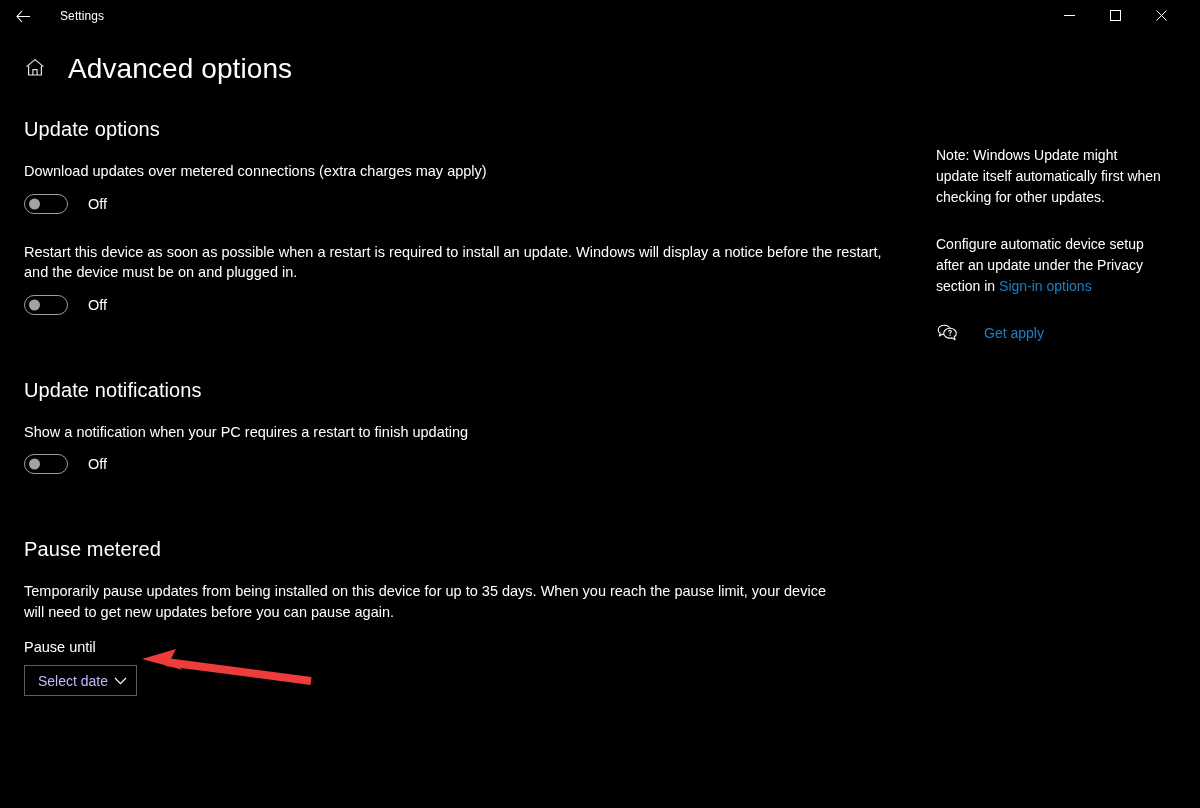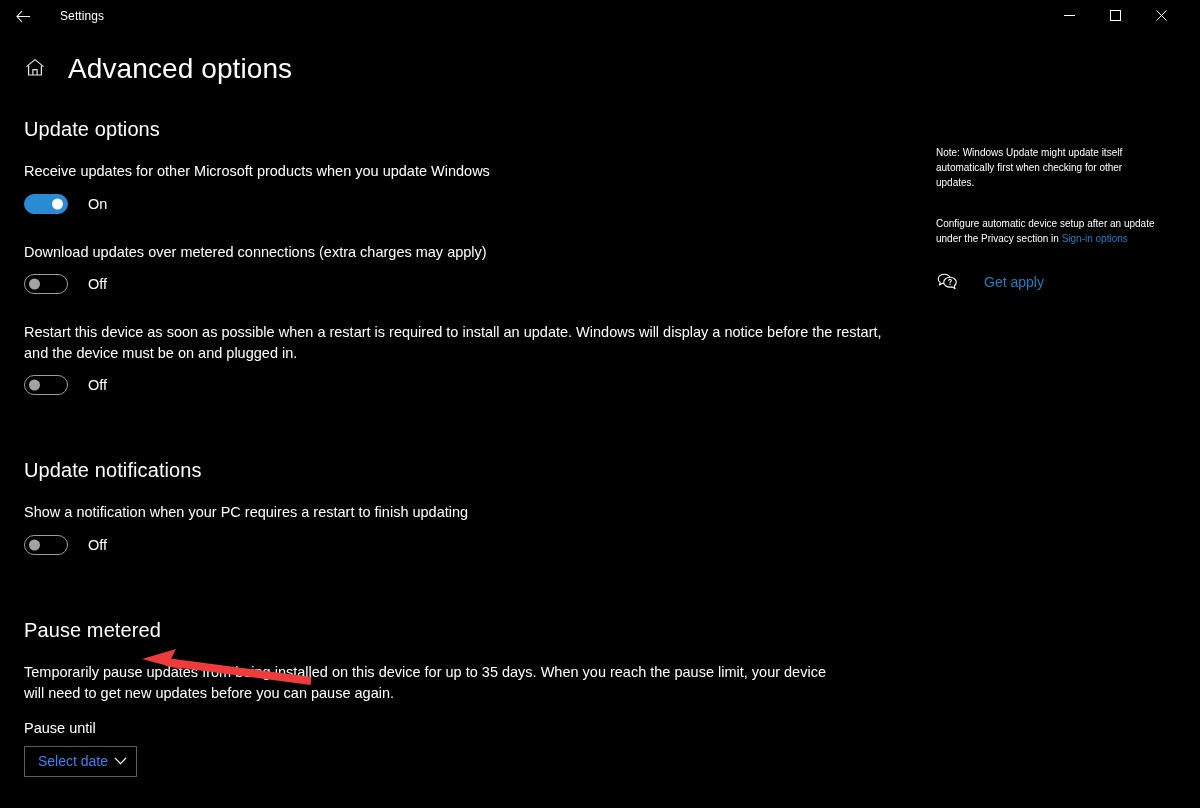--- a/index.html
+++ b/index.html
@@ -166,32 +166,32 @@
     height: 31px;
     box-sizing: border-box;
     border: 1px solid #5c5c5c;
     background: #000000;
     display: flex;
     align-items: center;
     justify-content: space-between;
     padding: 0 9px 0 13px;
     cursor: pointer;
   }
-  .combo-text { font-size: 14px; color: #3b82f6; }
+  .combo-text { font-size: 14px; color: #c4b5fd; }
   .combo-chev { display: flex; align-items: center; }
 
   
   .right-panel {
     position: absolute;
     top: 145px;
     left: 936px;
     width: 240px;
   }
   .rp-para {
-    font-size: 10px;
+    font-size: 14px;
     line-height: 1.50;
     color: #ffffff;
     margin: 0 14px 26px 0;
   }
   .rp-link {
     color: #1f7fc4;
     text-decoration: none;
     cursor: pointer;
   }
   .help-row {
@@ -272,29 +272,20 @@
     </span>
   </div>
   <div class="page-title">Advanced options</div>
 </div>
 
 <div class="content">
 
   <div class="section">
     <h2 class="section-title">Update options</h2>
 
-    <div class="setting-block">
-      <p class="setting-desc">Receive updates for other Microsoft products when you update Windows</p>
-      <div class="toggle-row">
-        <div class="toggle on">
-          <span class="knob"></span>
-        </div>
-        <span class="toggle-label">On</span>
-      </div>
-    </div>
 
     <div class="setting-block">
       <p class="setting-desc">Download updates over metered connections (extra charges may apply)</p>
       <div class="toggle-row">
         <div class="toggle off">
           <span class="knob"></span>
         </div>
         <span class="toggle-label">Off</span>
       </div>
     </div>

